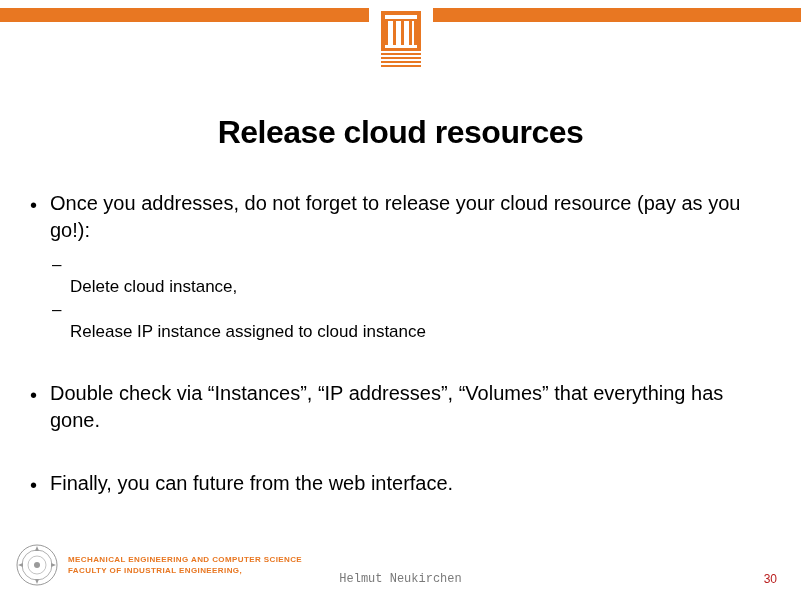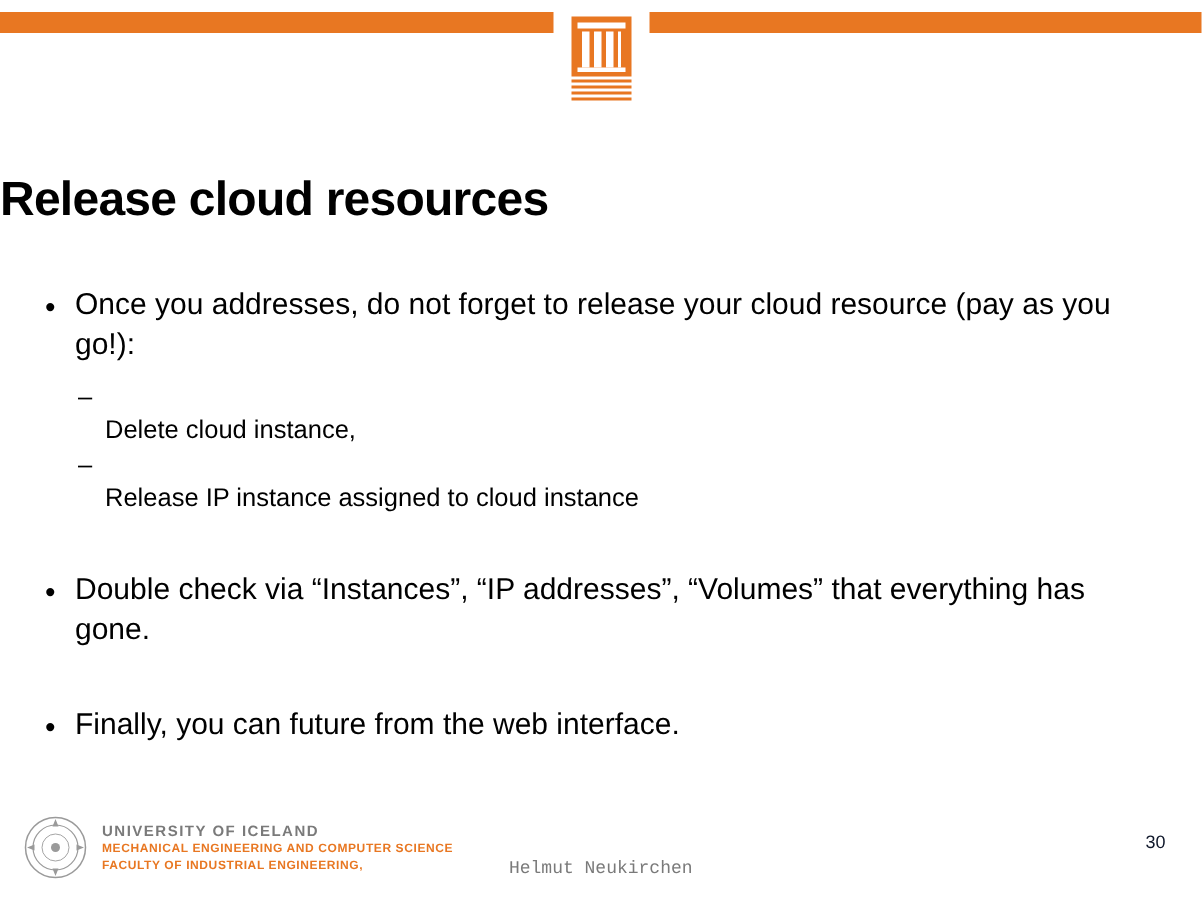--- a/index.html
+++ b/index.html
@@ -30,21 +30,21 @@
     display: flex;
     align-items: center;
     justify-content: center;
   }
   .logo svg { width: 52px; height: 68px; }
   .title {
     position: absolute;
     top: 114px;
     left: 0;
     right: 0;
-    text-align: left;
+    text-align: center;
     font-size: 32px;
     font-weight: bold;
     color: #000;
     letter-spacing: -0.5px;
   }
   .content {
     position: absolute;
     top: 190px;
     left: 30px;
     right: 30px;
@@ -122,23 +122,23 @@
     left: 50%;
     transform: translateX(-50%);
     bottom: 6px;
     font-size: 12px;
     color: #7a7a7a;
     font-family: Liberation Mono, monospace;
   }
   .page-num {
     position: absolute;
     right: 24px;
-    bottom: 24px;
+    bottom: 6px;
     font-size: 12px;
-    color: #0f172a;
+    color: #b91c1c;
   }
 </style>
 </head>
 <body>
 
 <div class="top-bar"></div>
 
 <div class="logo">
   <svg viewBox="0 0 52 68">
     <rect x="6" y="6" width="40" height="40" fill="#e87722"></rect>
@@ -199,20 +199,19 @@
     <div class="seal">
       <svg viewBox="0 0 42 42">
         <circle cx="21" cy="21" r="20" fill="none" stroke="#9a9a9a" stroke-width="1"></circle>
         <circle cx="21" cy="21" r="15" fill="none" stroke="#9a9a9a" stroke-width="0.8"></circle>
         <circle cx="21" cy="21" r="9" fill="none" stroke="#9a9a9a" stroke-width="0.6"></circle>
         <circle cx="21" cy="21" r="3" fill="#9a9a9a"></circle>
         <path d="M21 2 L23 7 L19 7 Z M21 40 L23 35 L19 35 Z M2 21 L7 19 L7 23 Z M40 21 L35 19 L35 23 Z" fill="#9a9a9a"></path>
       </svg>
     </div>
     <div class="uni-text">
-      <span class="uni-name">UNIVERSITY OF ICELAND</span>
       <span class="faculty">MECHANICAL ENGINEERING AND COMPUTER SCIENCE</span>
       <span class="faculty">FACULTY OF INDUSTRIAL ENGINEERING,</span>
     </div>
   </div>
   <div class="author">Helmut Neukirchen</div>
   <div class="page-num">30</div>
 </div>
 
 </body></html>

